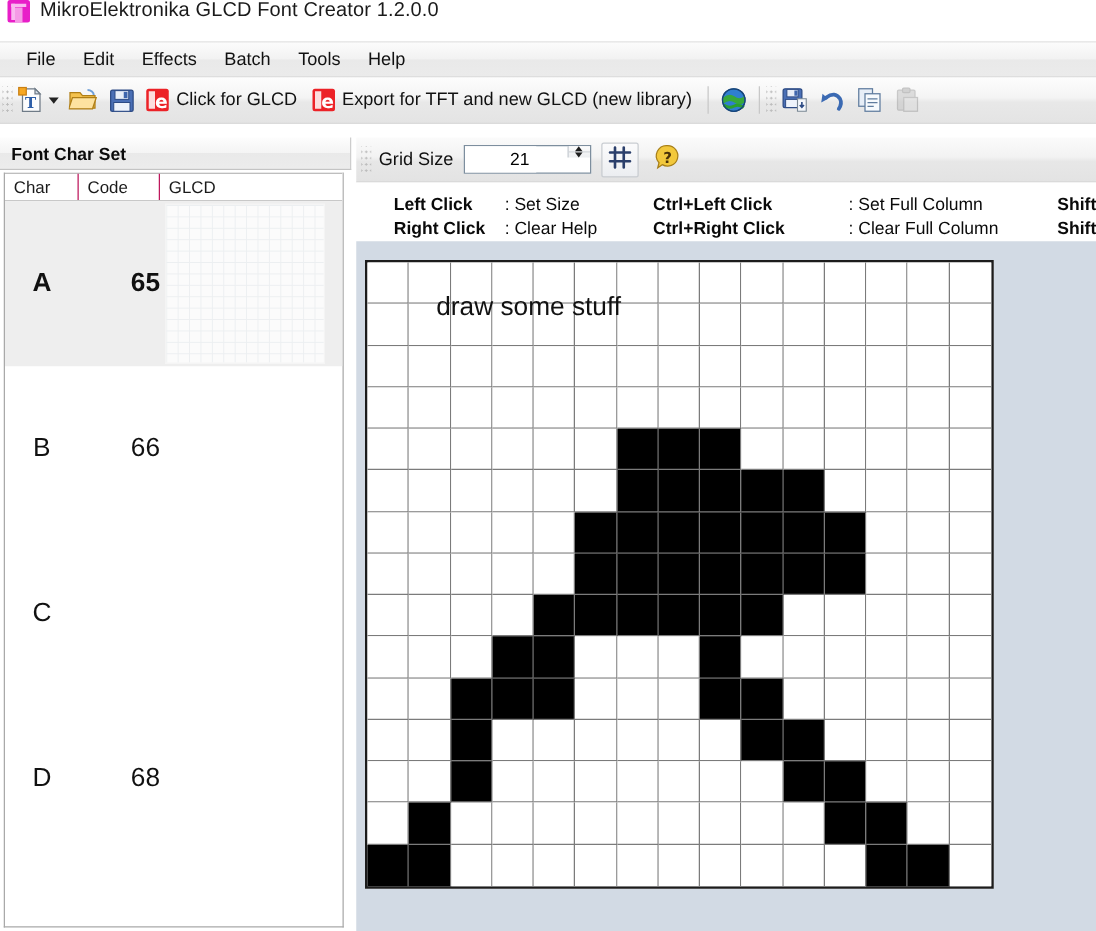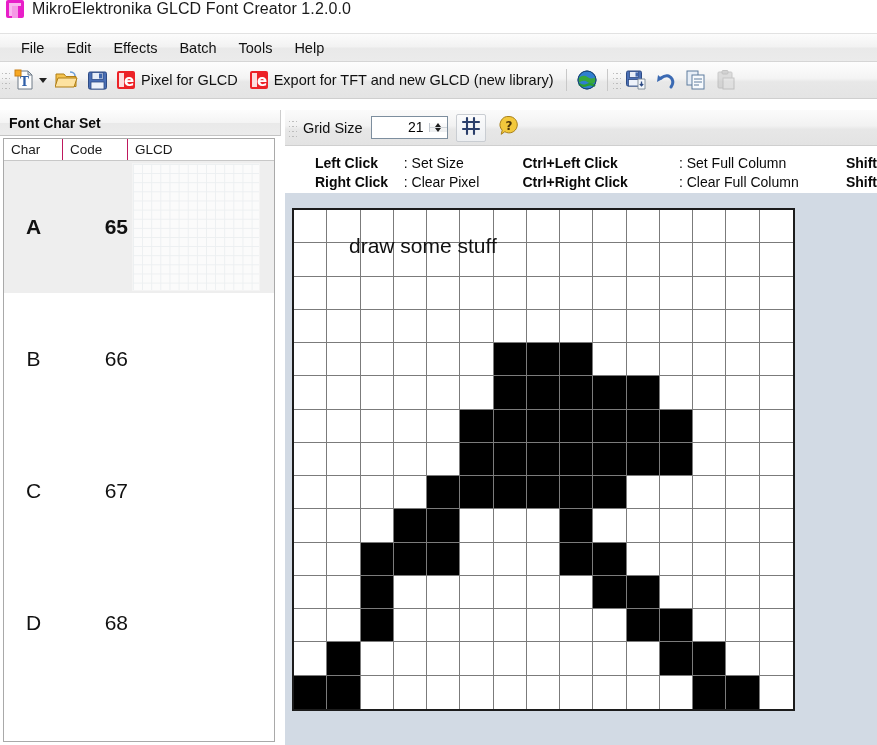--- a/index.html
+++ b/index.html
@@ -155,25 +155,26 @@
     padding-left: 4px;
   }
   .gs-label {
     font-size: 14.5px;
     color: #111;
     padding: 0 8px 0 6px;
     white-space: nowrap;
   }
   .spinbox {
     display: flex;
-    align-items: center;
+    align-items: flex-start;
     height: 23px;
     border: 1px solid #7d8e9e;
     background: #fff;
     box-sizing: border-box;
+    gap: 25px;
   }
   .spin-input {
     width: 52px;
     text-align: right;
     padding-right: 5px;
     font-size: 14px;
     color: #000;
     line-height: 21px;
     background: #fff;
     font-family: "Liberation Sans", sans-serif;
@@ -439,21 +440,21 @@
   </div>
 
   <div class="tb-btn">
     <span class="ico ico-export">
       <svg width="20" height="20" viewBox="0 0 20 20">
         <rect x="1" y="1" width="18" height="18" rx="2" fill="#ec2227"></rect>
         <rect x="3" y="3" width="5" height="14" fill="#ffffff" opacity=".85"></rect>
         <text x="13" y="16" font-size="15" font-weight="bold" font-family="DejaVu Sans, sans-serif" fill="#ffffff" text-anchor="middle">e</text>
       </svg>
     </span>
-    <span class="tb-label">Pixel for GLCD</span>
+    <span class="tb-label">Click for GLCD</span>
   </div>
 
   <div class="tb-btn">
     <span class="ico ico-export">
       <svg width="20" height="20" viewBox="0 0 20 20">
         <rect x="1" y="1" width="18" height="18" rx="2" fill="#ec2227"></rect>
         <rect x="3" y="3" width="5" height="14" fill="#ffffff" opacity=".85"></rect>
         <text x="13" y="16" font-size="15" font-weight="bold" font-family="DejaVu Sans, sans-serif" fill="#ffffff" text-anchor="middle">e</text>
       </svg>
     </span>
@@ -547,23 +548,20 @@
       </div>
       <div class="gt-td c-code">
         <span class="cellchar">66</span>
       </div>
       <div class="gt-td c-glcd"></div>
     </div>
 
     <div class="gt-row">
       <div class="gt-td c-char">
         <span class="cellchar">C</span>
-      </div>
-      <div class="gt-td c-code">
-        <span class="cellchar">67</span>
       </div>
       <div class="gt-td c-glcd"></div>
     </div>
 
     <div class="gt-row">
       <div class="gt-td c-char">
         <span class="cellchar">D</span>
       </div>
       <div class="gt-td c-code">
         <span class="cellchar">68</span>
@@ -611,21 +609,21 @@
   <div class="hints">
     <div class="hint-row">
       <span class="hk hint-c1">Left Click</span>
       <span class="hv hint-c2">: Set Size</span>
       <span class="hk hint-c3">Ctrl+Left Click</span>
       <span class="hv hint-c4">: Set Full Column</span>
       <span class="hk">Shift</span>
     </div>
     <div class="hint-row">
       <span class="hk hint-c1">Right Click</span>
-      <span class="hv hint-c2">: Clear Pixel</span>
+      <span class="hv hint-c2">: Clear Help</span>
       <span class="hk hint-c3">Ctrl+Right Click</span>
       <span class="hv hint-c4">: Clear Full Column</span>
       <span class="hk">Shift</span>
     </div>
   </div>
 
   <div class="canvas-wrap">
     <div class="pixelgrid" id="pixelgrid" style="grid-template-columns: repeat(15, 1fr); grid-template-rows: repeat(15, 1fr);">
         <div class="px"></div>
         <div class="px"></div>

